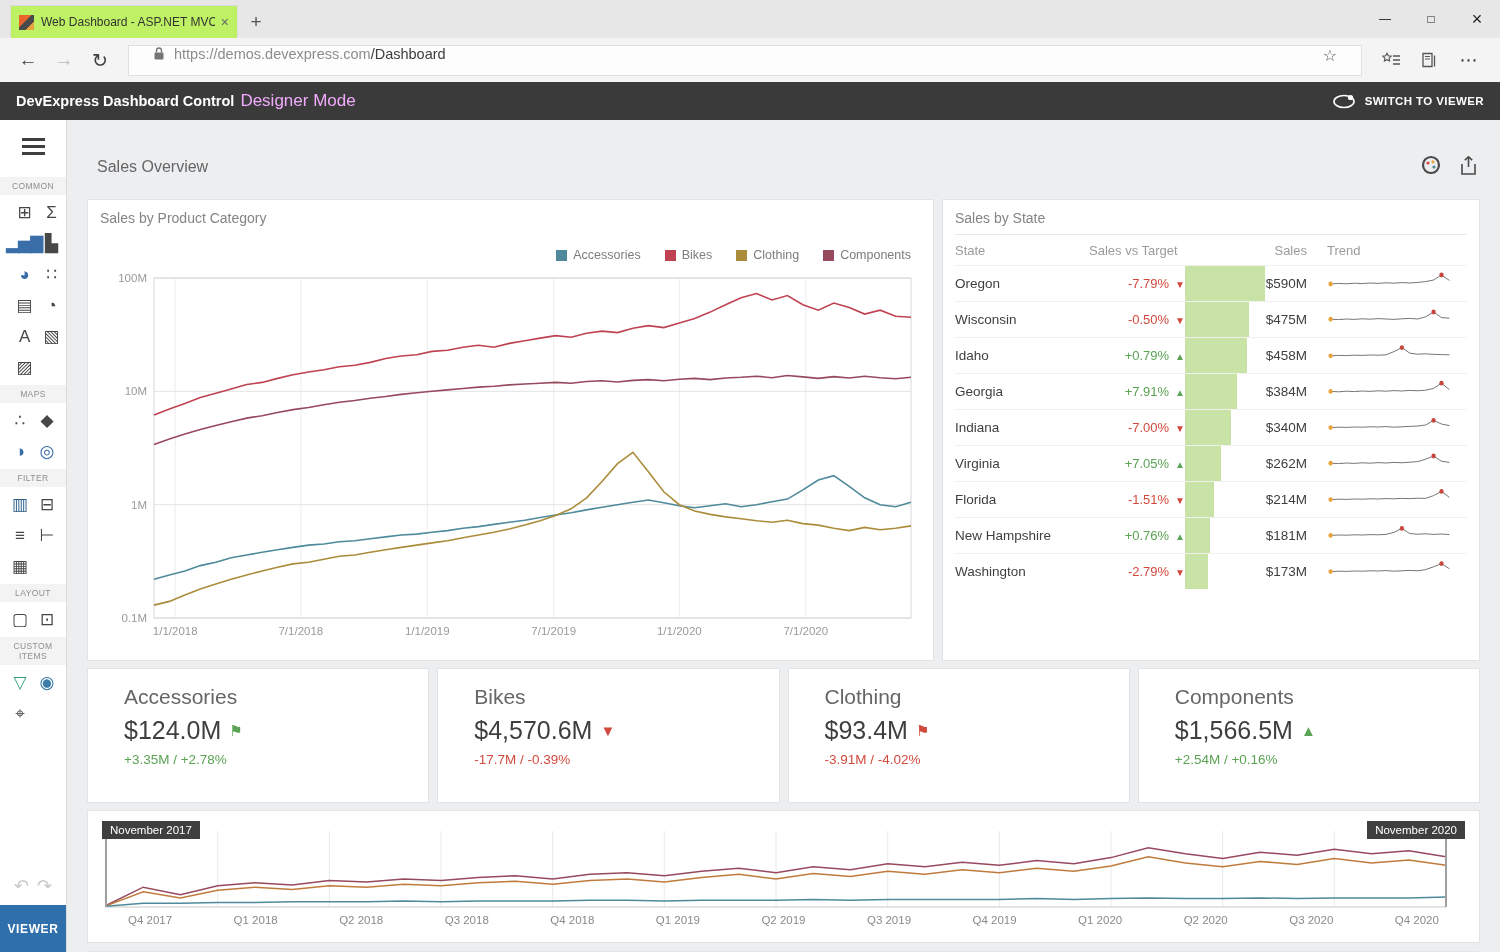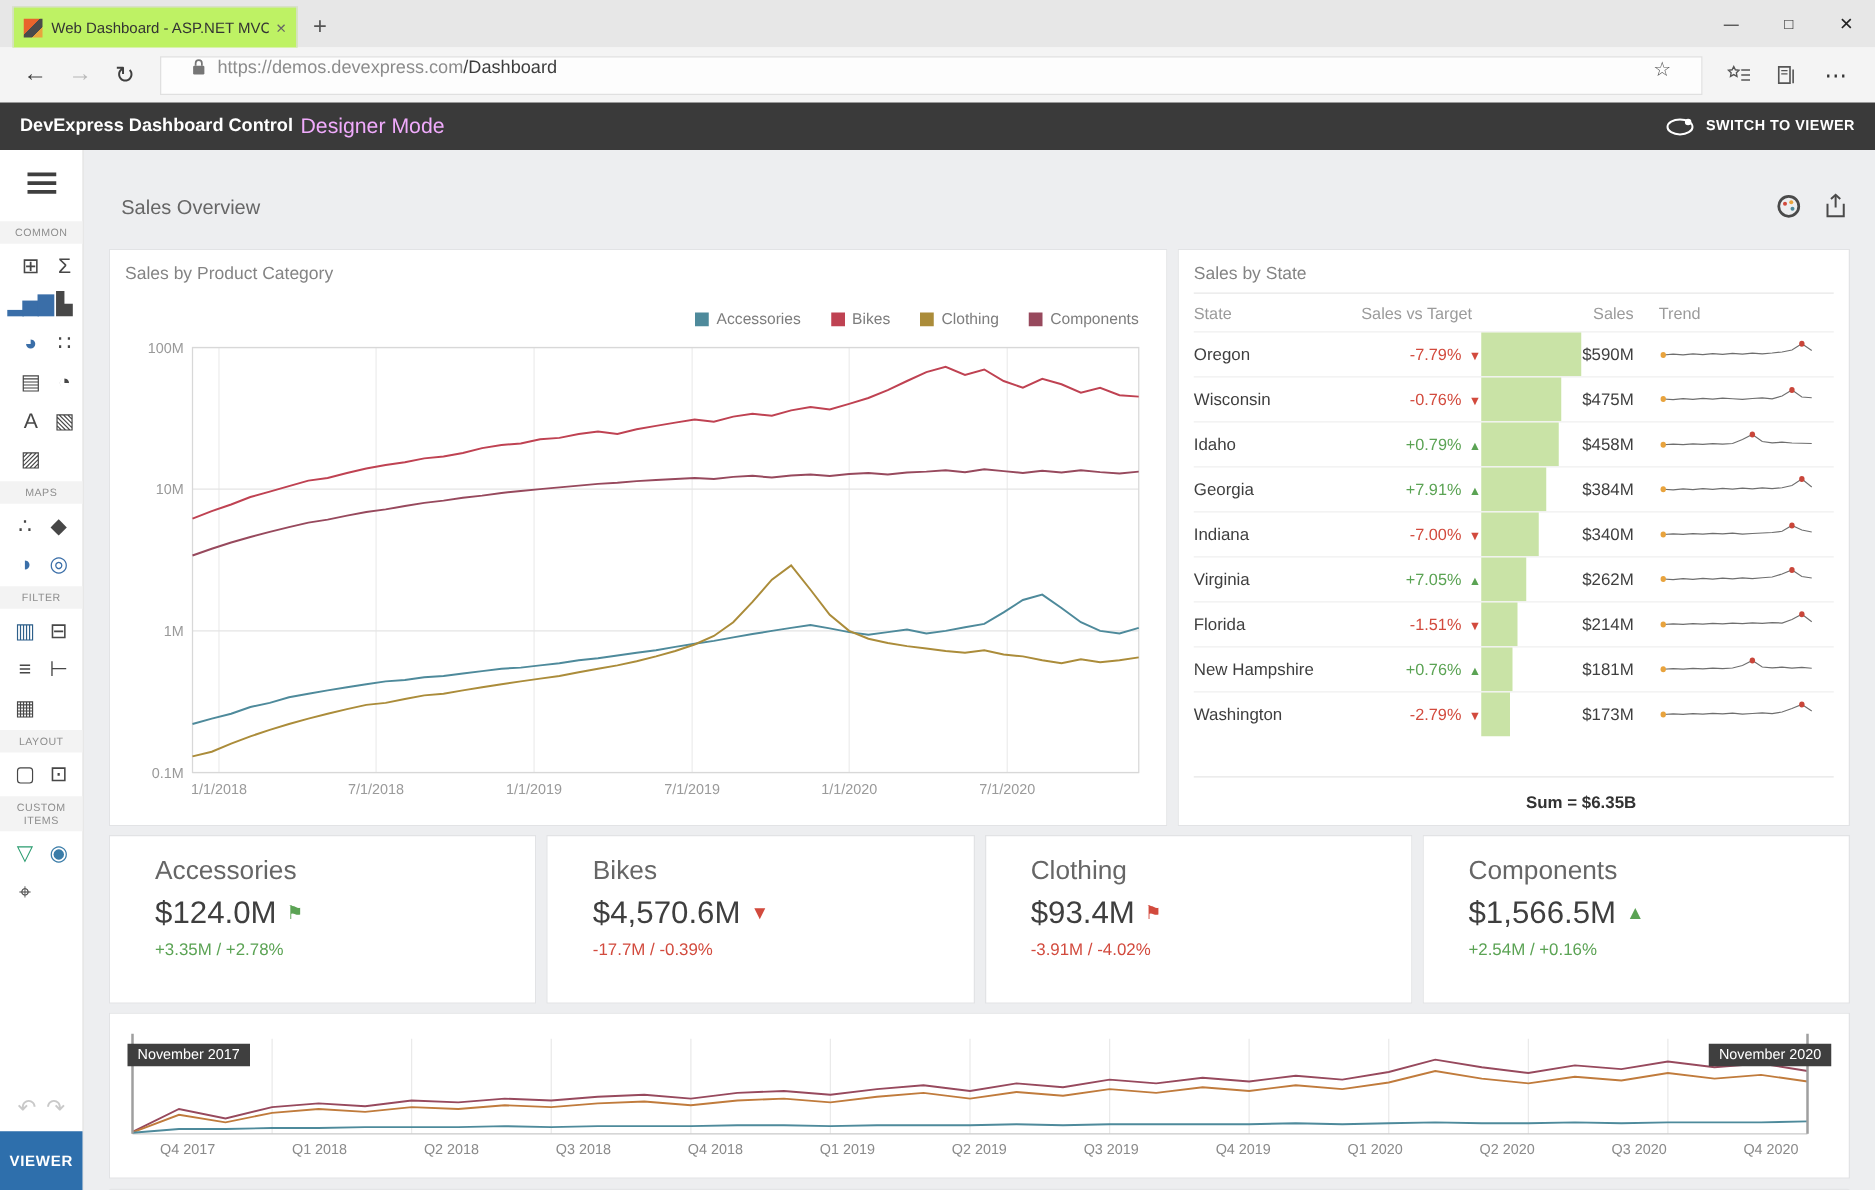--- a/index.html
+++ b/index.html
@@ -74,21 +74,21 @@
   .tsum{margin-top:auto;border-top:1px solid #e6e6e6;height:38px;display:flex;align-items:center;justify-content:flex-end;padding-right:158px;font-weight:bold;font-size:13.5px;color:#333;}
 
   .row2{display:flex;gap:8px;height:135px;margin-top:7px;}
   .kpi{flex:1;padding:16px 0 0 36px;}
   .kpi-title{font-size:21px;color:#666;}
   .kpi-line{margin-top:7px;font-size:25px;color:#3f3f3f;}
   .kpi-badge{font-size:15px;margin-left:8px;display:inline-block;transform:translateY(-3px);}
   .kpi-delta{font-size:13.5px;margin-top:7px;}
 
   .row3{height:133px;margin-top:7px;position:relative;padding:6px 14px;}
-  .chip{position:absolute;top:10px;background:#3f3f3f;color:#fff;font-size:11.5px;padding:3px 8px;z-index:2;margin-top:14px;}
+  .chip{position:absolute;top:10px;background:#3f3f3f;color:#fff;font-size:11.5px;padding:3px 8px;z-index:2;}
   .chip.left{left:14px;}
   .chip.right{right:14px;}
   .range-svg{display:block;margin-top:8px;}
   .range-axis{display:flex;justify-content:space-between;color:#8a8a8a;font-size:11.5px;padding:3px 26px 0;}
 
   .hscroll{height:10px;background:#e4e5e7;margin-top:8px;position:relative;border-radius:2px;}
   .hthumb{position:absolute;left:37%;width:28%;top:2px;height:6px;background:#ababad;border-radius:3px;}
 </style>
 </head>
 <body>
@@ -304,21 +304,21 @@
               </span>
             <span class="c-sales">$590M</span>
             <span class="c-trend"><svg width="126" height="26" viewBox="0 0 140 26" preserveAspectRatio="none">
                   <polyline fill="none" stroke="#6e6e6e" stroke-width="1" points="4.0,15.0 12.8,14.4 21.6,14.8 30.4,14.2 39.2,14.6 48.0,14.0 56.8,14.4 65.6,13.8 74.4,14.2 83.2,13.6 92.0,14.0 100.8,13.4 109.6,12.6 118.4,11.0 127.2,6.0 136.0,11.4"></polyline>
                   <circle cx="4.0" cy="15.0" r="2.4" fill="#e8a33d"></circle>
                   <circle cx="127.2" cy="6.0" r="2.4" fill="#c9463a"></circle>
                 </svg></span>
           </div>
           <div class="trow">
             <span class="c-state">Wisconsin</span>
-            <span class="c-svt"><span style="color: rgb(210, 74, 61);">-0.76%</span><span class="arrow" style="color: rgb(210, 74, 61);">▼</span></span>
+            <span class="c-svt"><span style="color: rgb(210, 74, 61);">-0.50%</span><span class="arrow" style="color: rgb(210, 74, 61);">▼</span></span>
             <span class="c-bar">
                 <span class="bar" style="width: 80.5%;"></span>
               </span>
             <span class="c-sales">$475M</span>
             <span class="c-trend"><svg width="126" height="26" viewBox="0 0 140 26" preserveAspectRatio="none">
                   <polyline fill="none" stroke="#6e6e6e" stroke-width="1" points="4.0,14.2 12.8,14.6 21.6,14.0 30.4,14.4 39.2,13.8 48.0,14.2 56.8,13.6 65.6,14.0 74.4,14.4 83.2,13.8 92.0,13.4 100.8,14.0 109.6,11.8 118.4,7.0 127.2,12.6 136.0,13.2"></polyline>
                   <circle cx="4.0" cy="14.2" r="2.4" fill="#e8a33d"></circle>
                   <circle cx="118.4" cy="7.0" r="2.4" fill="#c9463a"></circle>
                 </svg></span>
           </div>
@@ -407,21 +407,20 @@
                 <span class="bar" style="width: 29.3%;"></span>
               </span>
             <span class="c-sales">$173M</span>
             <span class="c-trend"><svg width="126" height="26" viewBox="0 0 140 26" preserveAspectRatio="none">
                   <polyline fill="none" stroke="#6e6e6e" stroke-width="1" points="4.0,14.6 12.8,14.2 21.6,14.4 30.4,14.0 39.2,14.2 48.0,13.8 56.8,14.0 65.6,13.6 74.4,14.2 83.2,13.8 92.0,13.4 100.8,13.8 109.6,12.6 118.4,9.8 127.2,6.6 136.0,11.8"></polyline>
                   <circle cx="4.0" cy="14.6" r="2.4" fill="#e8a33d"></circle>
                   <circle cx="127.2" cy="6.6" r="2.4" fill="#c9463a"></circle>
                 </svg></span>
           </div>
 
-          <div class="tsum">Sum = $6.35B</div>
         </section>
       </div>
 
       <div class="row2">
         <section class="panel kpi">
           <div class="kpi-title">Accessories</div>
           <div class="kpi-line"><span>$124.0M</span><span class="kpi-badge" style="color: rgb(91, 163, 84);">⚑</span></div>
           <div class="kpi-delta" style="color: rgb(91, 163, 84);">+3.35M / +2.78%</div>
         </section>
         <section class="panel kpi">

